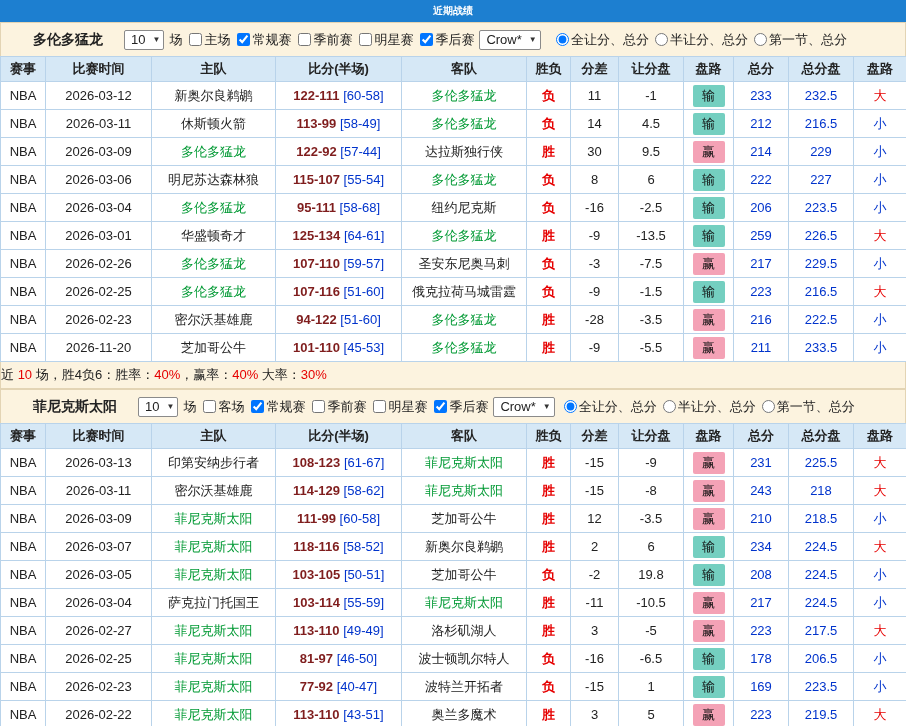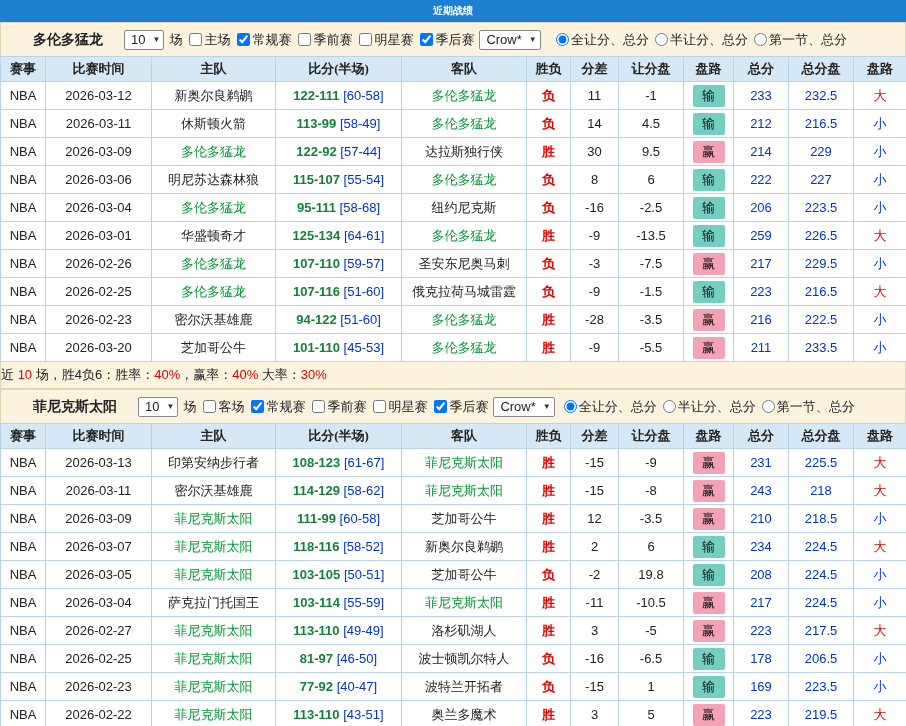--- a/index.html
+++ b/index.html
@@ -17,34 +17,34 @@
              height:34px;padding:0 6px;gap:3px;border:1px solid var(--filter-border);border-bottom:none;}
   .team-name{font-weight:bold;font-size:14px;margin:0 16px 0 26px;white-space:nowrap;}
   .fake-select{display:inline-flex;align-items:center;border:1px solid #8a8a8a;background:#fff;
                height:20px;padding:0 3px 0 6px;margin:0 2px;border-radius:2px;cursor:default;}
   .fake-select .arr{font-size:8px;margin-left:7px;color:#333;}
   label.cb,label.rb{display:inline-flex;align-items:center;white-space:nowrap;cursor:default;}
   input[type=checkbox],input[type=radio]{width:13px;height:13px;margin:0 2px 0 4px;}
   .radios{margin-left:auto;display:flex;align-items:center;gap:2px;padding-right:52px;justify-content:space-between;}
   table.games{border-collapse:collapse;width:906px;table-layout:fixed;}
   .games th{background:var(--header-bg);border:1px solid var(--border);height:25px;
-            font-weight:bold;font-size:13px;color:#222;font-family:Liberation Serif, serif;}
+            font-weight:bold;font-size:13px;color:#222;}
   .games td{border:1px solid var(--border);height:28px;text-align:center;font-size:13px;
             overflow:hidden;white-space:nowrap;}
   .games th:nth-child(1){width:45px}.games th:nth-child(2){width:106px}
   .games th:nth-child(3){width:124px}.games th:nth-child(4){width:126px}
   .games th:nth-child(5){width:125px}.games th:nth-child(6){width:44px}
   .games th:nth-child(7){width:48px}.games th:nth-child(8){width:65px}
   .games th:nth-child(9){width:50px}.games th:nth-child(10){width:55px}
   .games th:nth-child(11){width:65px}.games th:nth-child(12){width:53px}
   .hl{color:var(--team-green);}
   .red{color:var(--red);}
   .blue{color:var(--blue);}
   .wl{color:var(--red);font-weight:bold;}
-  .score-main{font-weight:bold;color:#15803d;}
+  .score-main{font-weight:bold;color:#7f1d1d;}
   .badge{display:inline-block;min-width:32px;padding:2px 5px;border-radius:2px;color:#111;}
   .badge.win{background:var(--win-bg);}
   .badge.lose{background:var(--lose-bg);}
   .summary{height:27px;line-height:26px;text-align:left;background:var(--filter-bg);
            border:1px solid var(--filter-border);border-top:none;}
 </style>
 </head>
 <body>
 
 <div class="page">
@@ -211,21 +211,21 @@
             <td class="wl">胜</td>
             <td>-28</td>
             <td>-3.5</td>
             <td><span class="badge win">赢</span></td>
             <td class="blue">216</td>
             <td class="blue">222.5</td>
             <td class="blue">小</td>
           </tr>
           <tr>
             <td>NBA</td>
-            <td>2026-03-20</td>
+            <td>2026-11-20</td>
             <td class="">芝加哥公牛</td>
             <td><span class="score-main">101-110</span> <span class="blue">[45-53]</span></td>
             <td class="hl">多伦多猛龙</td>
             <td class="wl">胜</td>
             <td>-9</td>
             <td>-5.5</td>
             <td><span class="badge win">赢</span></td>
             <td class="blue">211</td>
             <td class="blue">233.5</td>
             <td class="blue">小</td>

